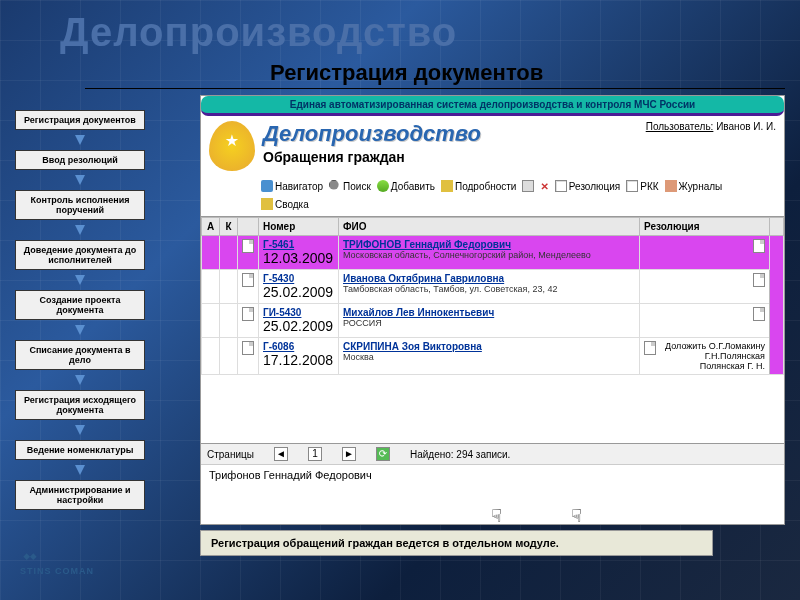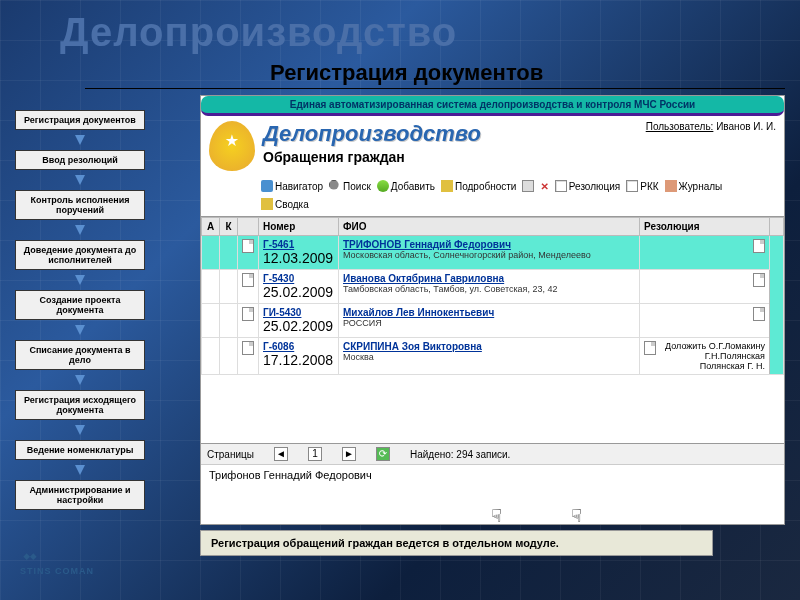--- a/index.html
+++ b/index.html
@@ -31,21 +31,21 @@
 .ic-detail { background:#e0c040; }
 .ic-copy { background:#ddd; border:1px solid #888; }
 .ic-del { color:#c33; font-weight:bold; }
 .ic-doc { background:#fff; border:1px solid #888; box-shadow:inset 1px 1px 0 #ddd; }
 .ic-book { background:#d97; }
 .toolbar2 { display: flex; gap: 6px; padding: 2px 60px 6px; font-size: 10px; }
 .table-wrap { flex: 1; overflow: auto; border-top: 1px solid #999; }
 table { width: 100%; border-collapse: collapse; font-size: 10px; }
 th { background: #e8e8e8; border: 1px solid #bbb; padding: 3px 4px; text-align: left; font-weight: bold; }
 td { border: 1px solid #ddd; padding: 3px 4px; vertical-align: top; }
-tr.sel td { background: #5eead4; }
+tr.sel td { background: #d946ef; }
 td a { color: #003399; text-decoration: underline; cursor: pointer; font-weight: bold; }
 .date-under { font-size: 14px; }
 .sub-line { font-size: 9px; color: #333; }
 .res-cell { font-size: 9px; text-align: right; }
 .ic-page { width:12px; height:14px; background:#fff; border:1px solid #888; display:inline-block; position:relative; }
 .ic-page::after { content:''; position:absolute; top:0; right:0; width:4px; height:4px; background:#ccc; }
 .pager { background: #f0f0f0; border-top: 1px solid #999; padding: 3px 6px; font-size: 10px; display: flex; align-items: center; gap: 20px; }
 .pager .pgbtn { width:14px; height:14px; border:1px solid #888; background:#fff; text-align:center; cursor:pointer; }
 .pager .pgbtn.refresh { background:#5b5; color:#fff; }
 .detail-pane { background:#fff; border-top:1px solid #ccc; padding:4px 8px; min-height:60px; position:relative; }

